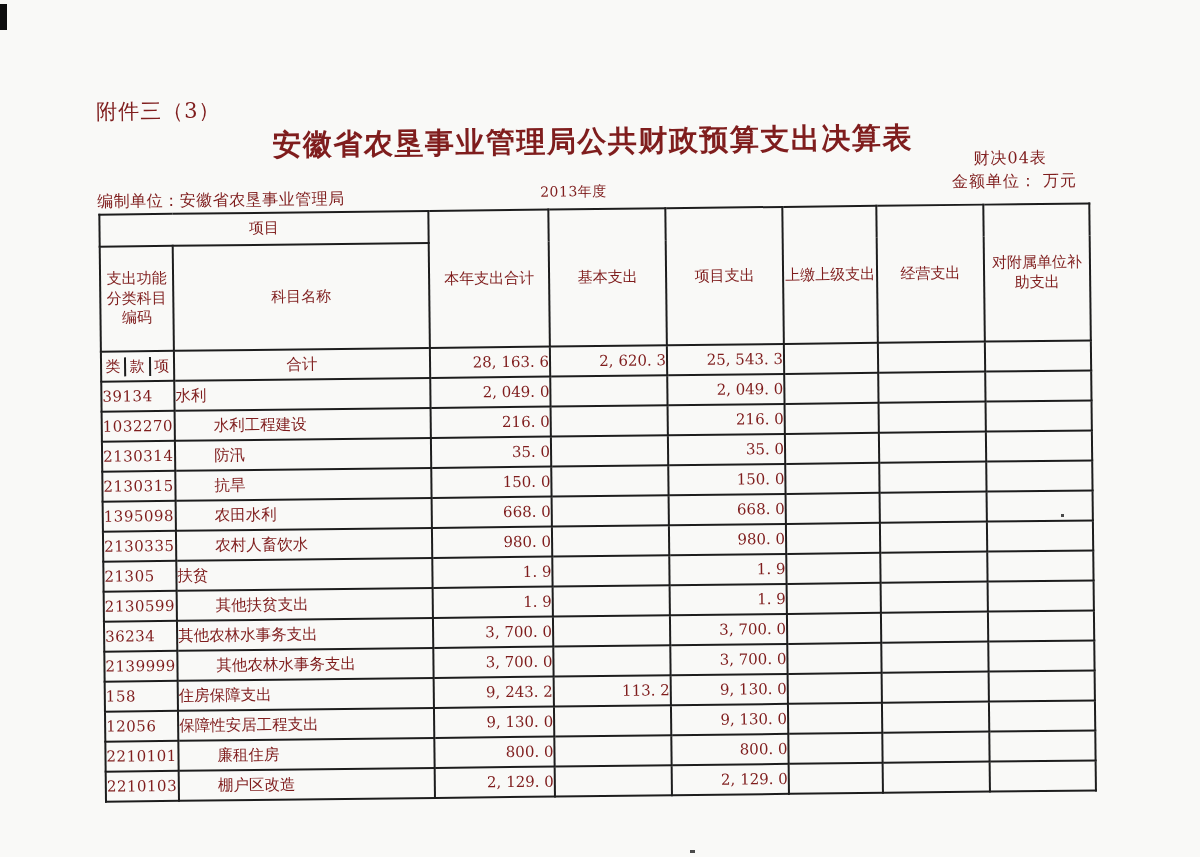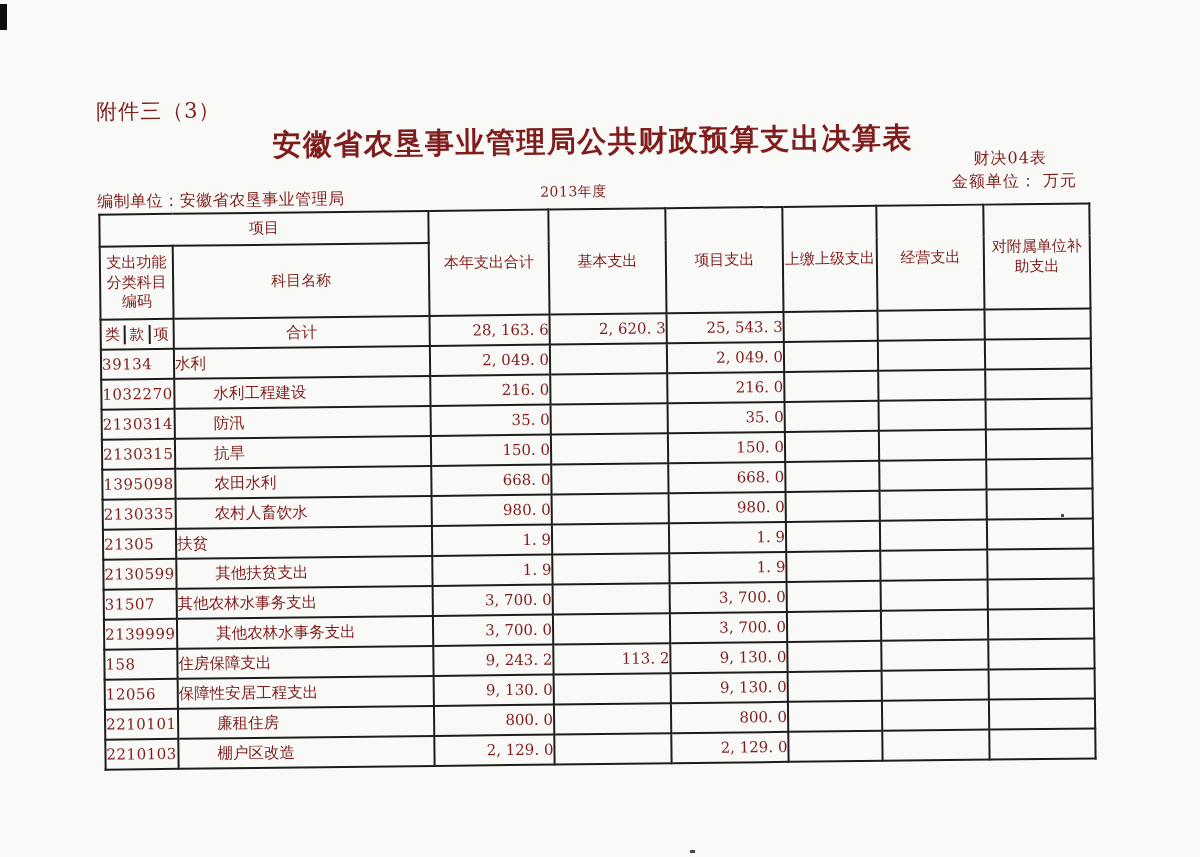--- a/index.html
+++ b/index.html
@@ -64,21 +64,21 @@
   }
   table.budget th,table.budget td{
     border:2px solid #1d1d1d;
     padding:0;
     font-weight:normal;
     overflow:hidden;
   }
   table.budget thead tr.h1 th{height:30px;}
   table.budget thead tr.h2 th{height:71px;}
   table.budget th{text-align:center;line-height:1.3;}
-  table.budget th.code-head{padding:0 4px;}
+  table.budget th.code-head{padding:16px 4px;}
   table.budget tbody tr{height:30px;}
   td.code-cell{
     text-align:left;padding-left:3px;
     font-size:15px;letter-spacing:0.5px;
     white-space:nowrap;
   }
   td.code-cell.split{padding:0;}
   .split-inner{display:flex;width:100%;height:100%;align-items:stretch;}
   .split-inner div{
     flex:1;display:flex;align-items:center;justify-content:center;
@@ -223,21 +223,21 @@
             <td class="code-cell">2130599</td>
             <td class="name-cell indent">其他扶贫支出</td>
             <td class="num-cell">1. 9</td>
             <td class="num-cell"></td>
             <td class="num-cell">1. 9</td>
             <td class="num-cell"></td>
             <td class="num-cell"></td>
             <td class="num-cell"></td>
           </tr>
           <tr>
-            <td class="code-cell">31507</td>
+            <td class="code-cell">36234</td>
             <td class="name-cell">其他农林水事务支出</td>
             <td class="num-cell">3, 700. 0</td>
             <td class="num-cell"></td>
             <td class="num-cell">3, 700. 0</td>
             <td class="num-cell"></td>
             <td class="num-cell"></td>
             <td class="num-cell"></td>
           </tr>
           <tr>
             <td class="code-cell">2139999</td>

